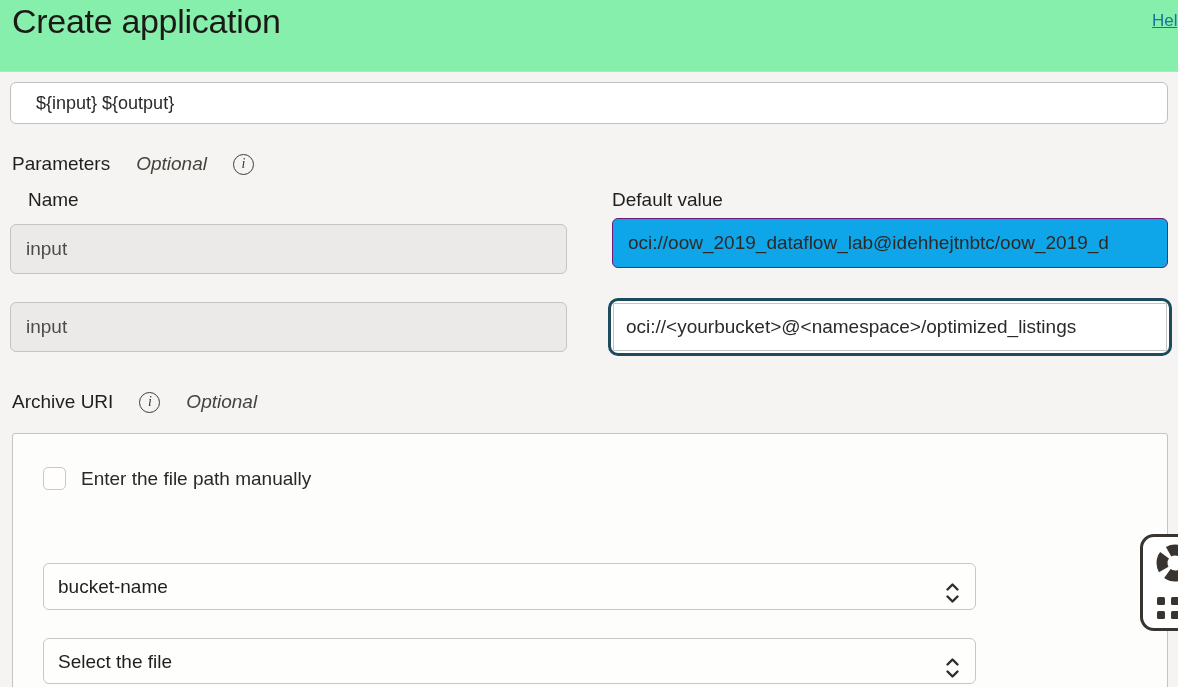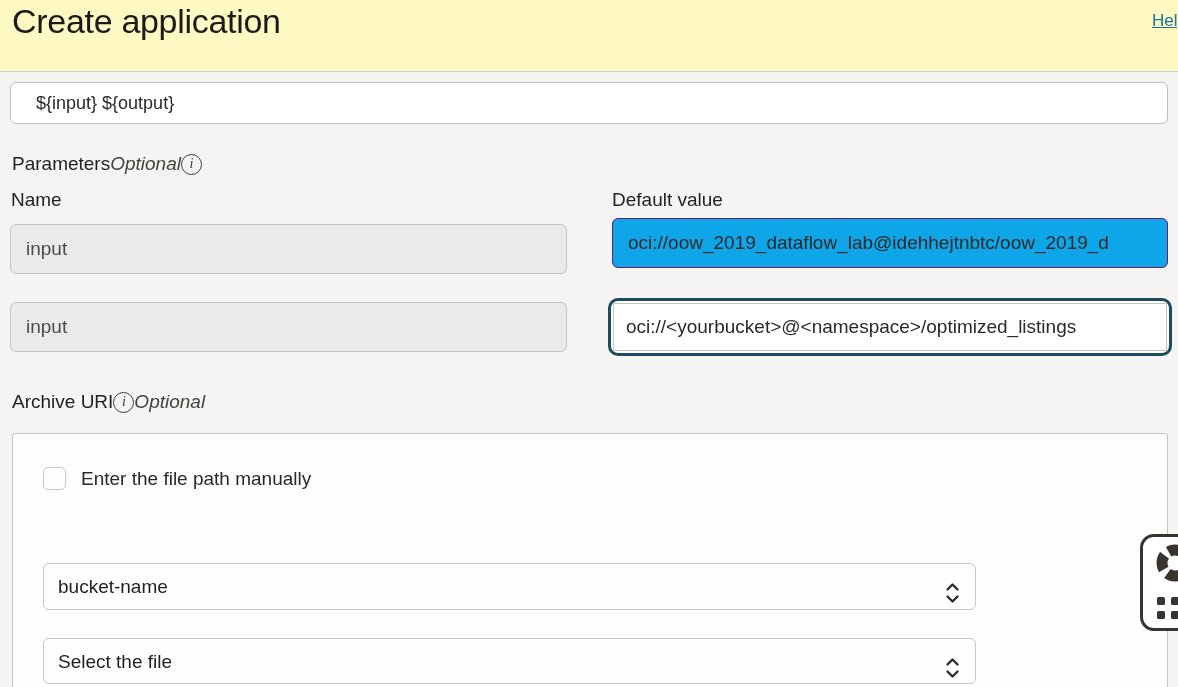--- a/index.html
+++ b/index.html
@@ -10,21 +10,21 @@
     position: relative;
     width: 1178px; height: 687px;
     overflow: hidden;
     background: #f5f4f2;
     color: #211f1c;
   }
 
   
   .header {
     position: absolute; top: 0; left: 0; right: 0; height: 72px;
-    background: #fef9c3;
+    background: #86efac;
     border-bottom: 1px solid #d2d0cd;
   }
   .page-title {
     position: absolute; left: 12px; top: 2px;
     font-size: 34px; font-weight: 400; color: #1c1a17;
     letter-spacing: -0.3px;
   }
   .help-link {
     position: absolute; left: 1152px; top: 11px;
     font-size: 17px; color: #18759c;
@@ -33,21 +33,21 @@
 
   
   .args-field {
     position: absolute; left: 10px; top: 82px; width: 1158px; height: 42px;
     background: #ffffff; border: 1px solid #c2c0be; border-radius: 6px;
     font-size: 18px; color: #2c2a28; line-height: 40px;
     padding: 0 25px; white-space: nowrap; overflow: hidden;
   }
 
   
-  .label-row { position: absolute; display: flex; align-items: center; gap: 0; font-size: 19px; }
+  .label-row { position: absolute; display: flex; align-items: center; gap: 26px; font-size: 19px; }
   .lbl { color: #211f1c; }
   .optional { font-style: italic; color: #46423e; }
   .info-icon {
     width: 21px; height: 21px; border: 1.6px solid #3e3a36; border-radius: 50%;
     display: inline-flex; align-items: center; justify-content: center;
     font-family: "Liberation Serif", serif; font-style: italic;
     font-size: 14px; color: #3e3a36; line-height: 1; cursor: pointer;
     background: transparent;
   }
 
@@ -116,21 +116,21 @@
   </div>
 
   <div class="args-field">${input} ${output}</div>
 
   <div class="label-row" style="left:12px; top:153px;">
     <span class="lbl">Parameters</span>
     <span class="optional">Optional</span>
     <span class="info-icon">i</span>
   </div>
 
-  <div class="col-label" style="left:11px; top:189px;">Name</div>
+  <div class="col-label" style="left:28px; top:189px;">Name</div>
   <div class="col-label" style="left:612px; top:189px;">Default value</div>
 
   <div class="field readonly" style="left:10px; top:224px; width:557px;">input</div>
   <div class="field editable" style="left:612px; top:218px; width:556px;">oci://oow_2019_dataflow_lab@idehhejtnbtc/oow_2019_d</div>
 
   <div class="field readonly" style="left:10px; top:302px; width:557px;">input</div>
   <div class="focus-wrap">
     <div class="inner-field">oci://&lt;yourbucket&gt;@&lt;namespace&gt;/optimized_listings</div>
   </div>
 

